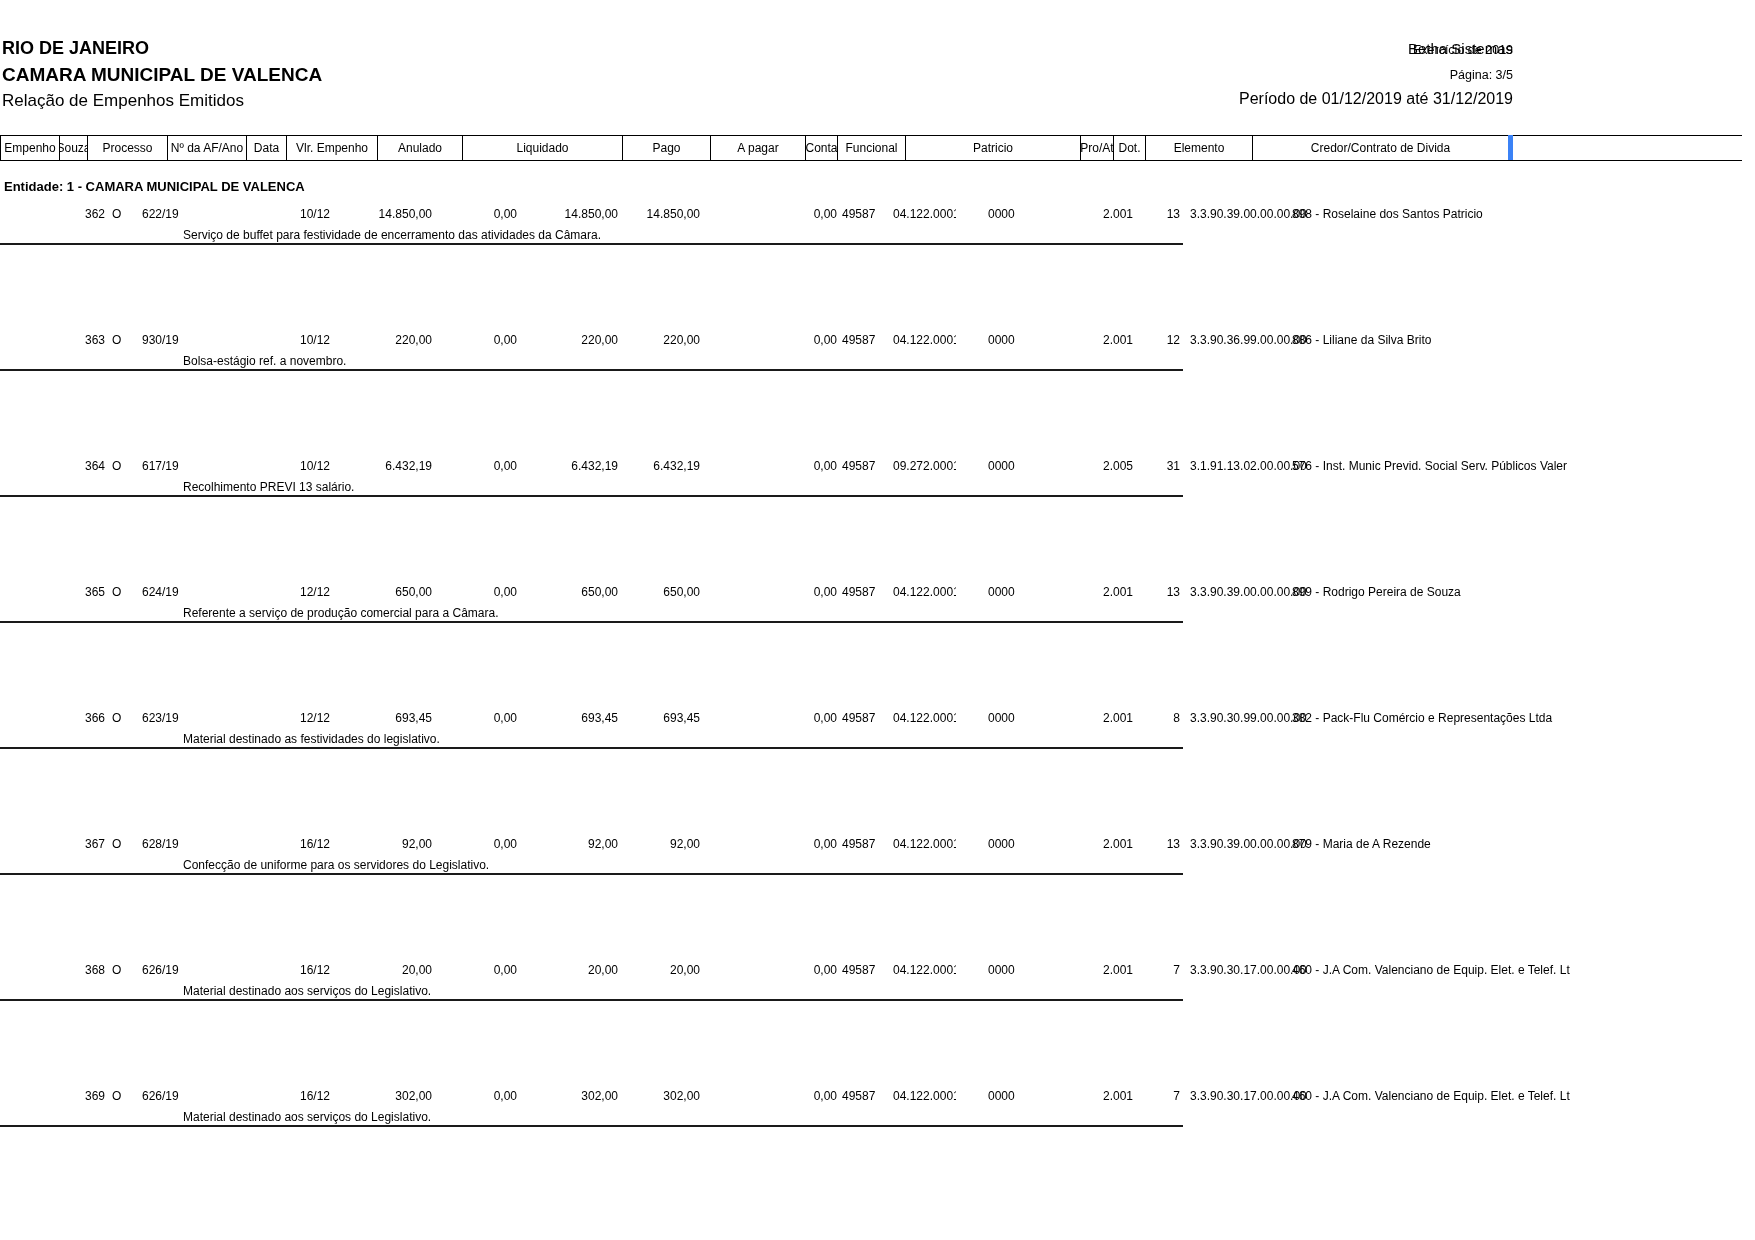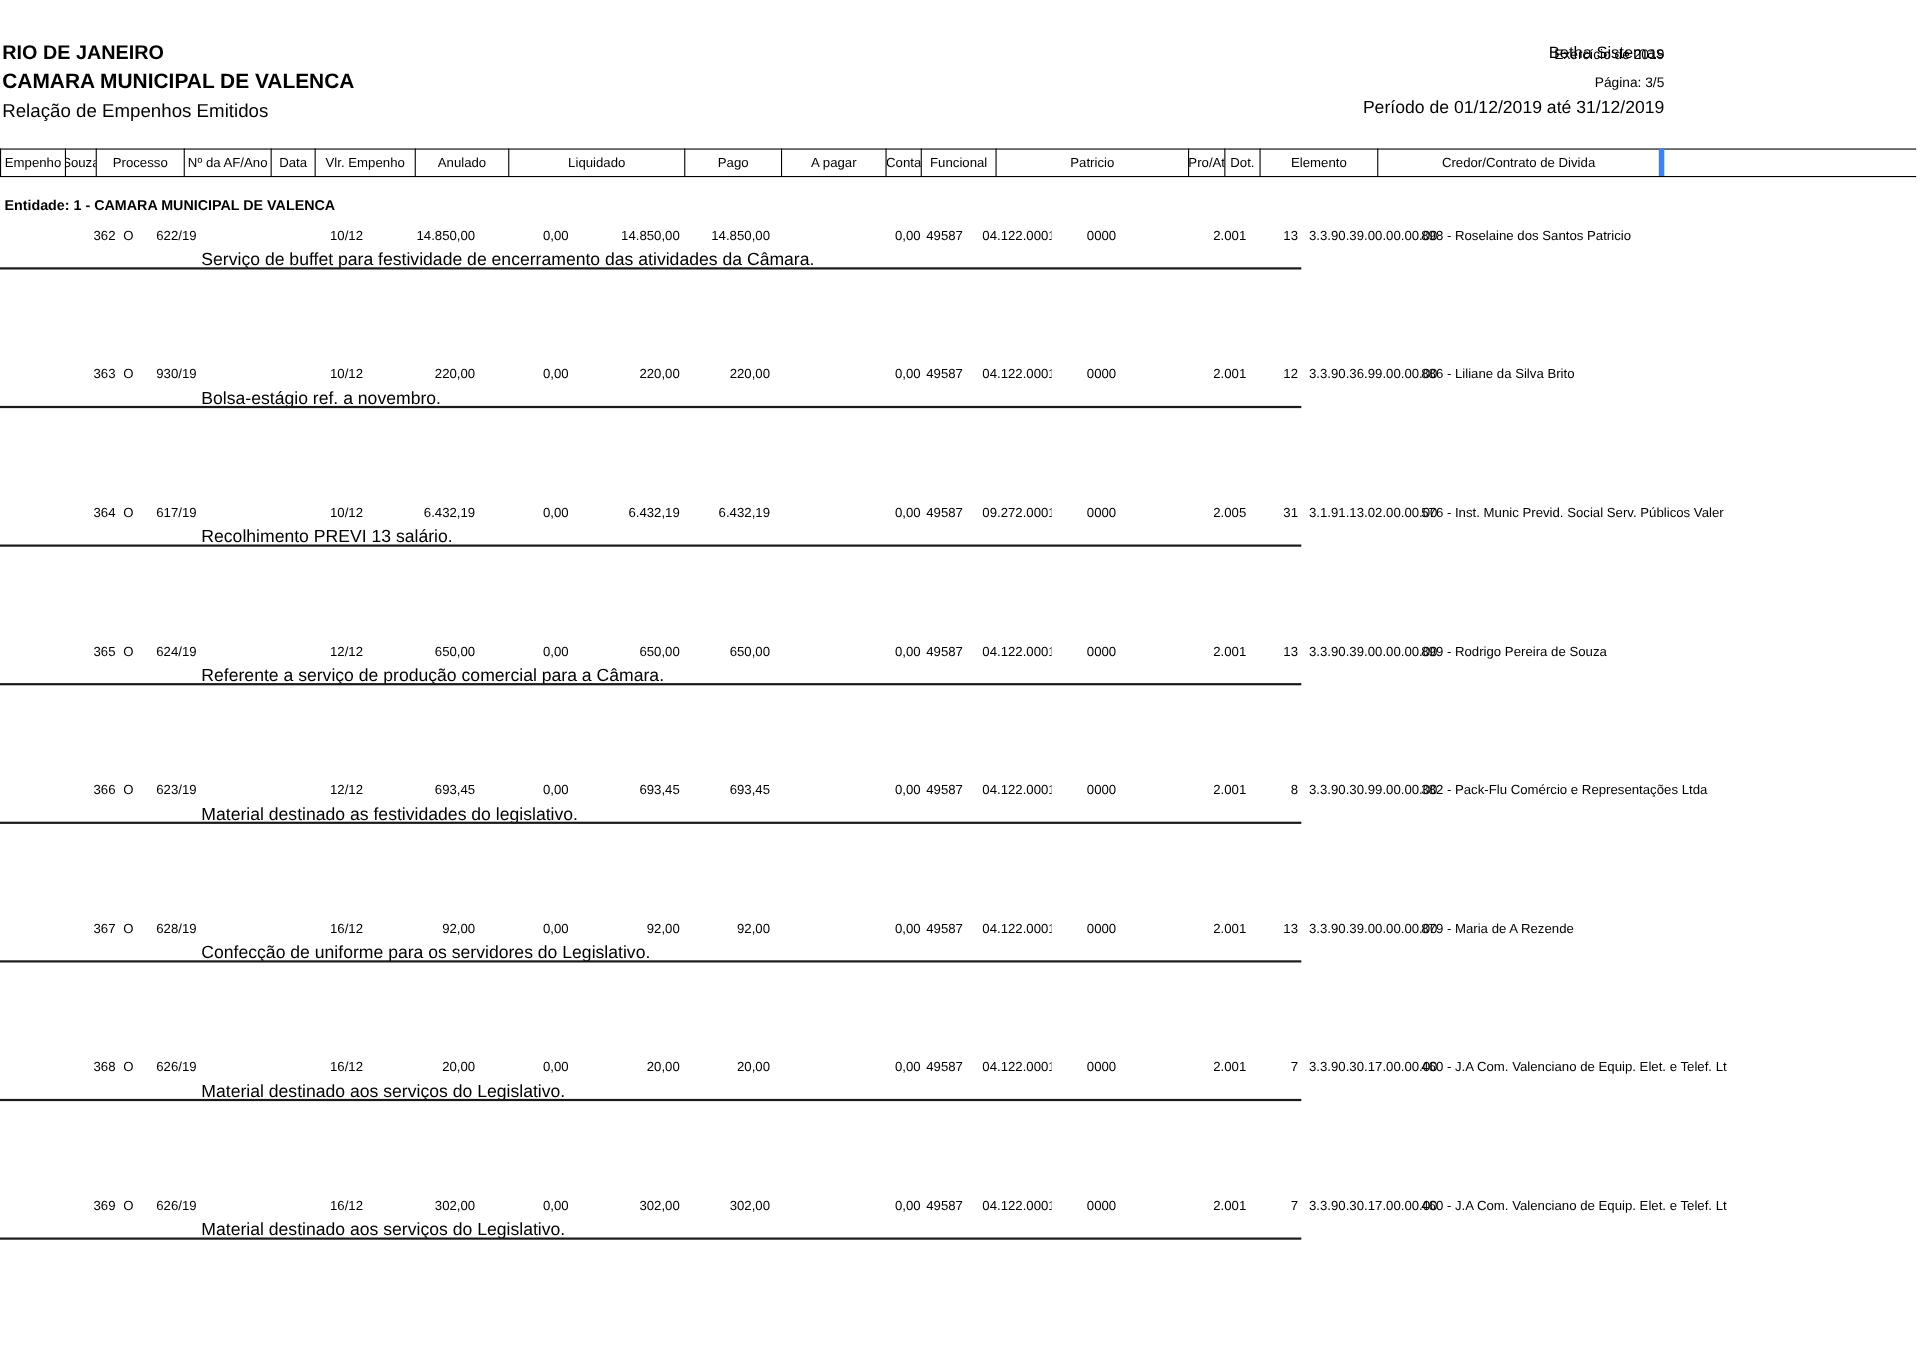--- a/index.html
+++ b/index.html
@@ -28,21 +28,21 @@
     font-size:12px;
     display:flex;align-items:center;justify-content:center;
     overflow:hidden;white-space:nowrap;
   }
   .th-cell.last{border-right:5px solid #3b82f6;}
   .section-label{top:179px;left:4px;font-size:13px;font-weight:bold;}
   .row{position:absolute;left:0;width:1755px;height:42px;}
   .cell{position:absolute;top:0;font-size:12px;white-space:nowrap;}
   .r{text-align:right;}
   .clip{display:inline-block;overflow:hidden;vertical-align:top;}
-  .desc{position:absolute;left:183px;top:21px;font-size:16px;white-space:nowrap;}
+  .desc{position:absolute;left:183px;top:21px;font-size:12px;white-space:nowrap;}
   .divider{position:absolute;left:0;top:36px;width:1183px;height:2px;background:#1a1a1a;}
 </style>
 </head>
 <body>
 
 <div class="page">
 
   <div class="abs t-uf">RIO DE JANEIRO</div>
   <div class="abs t-entity">CAMARA MUNICIPAL DE VALENCA</div>
   <div class="abs t-report">Relação de Empenhos Emitidos</div>

